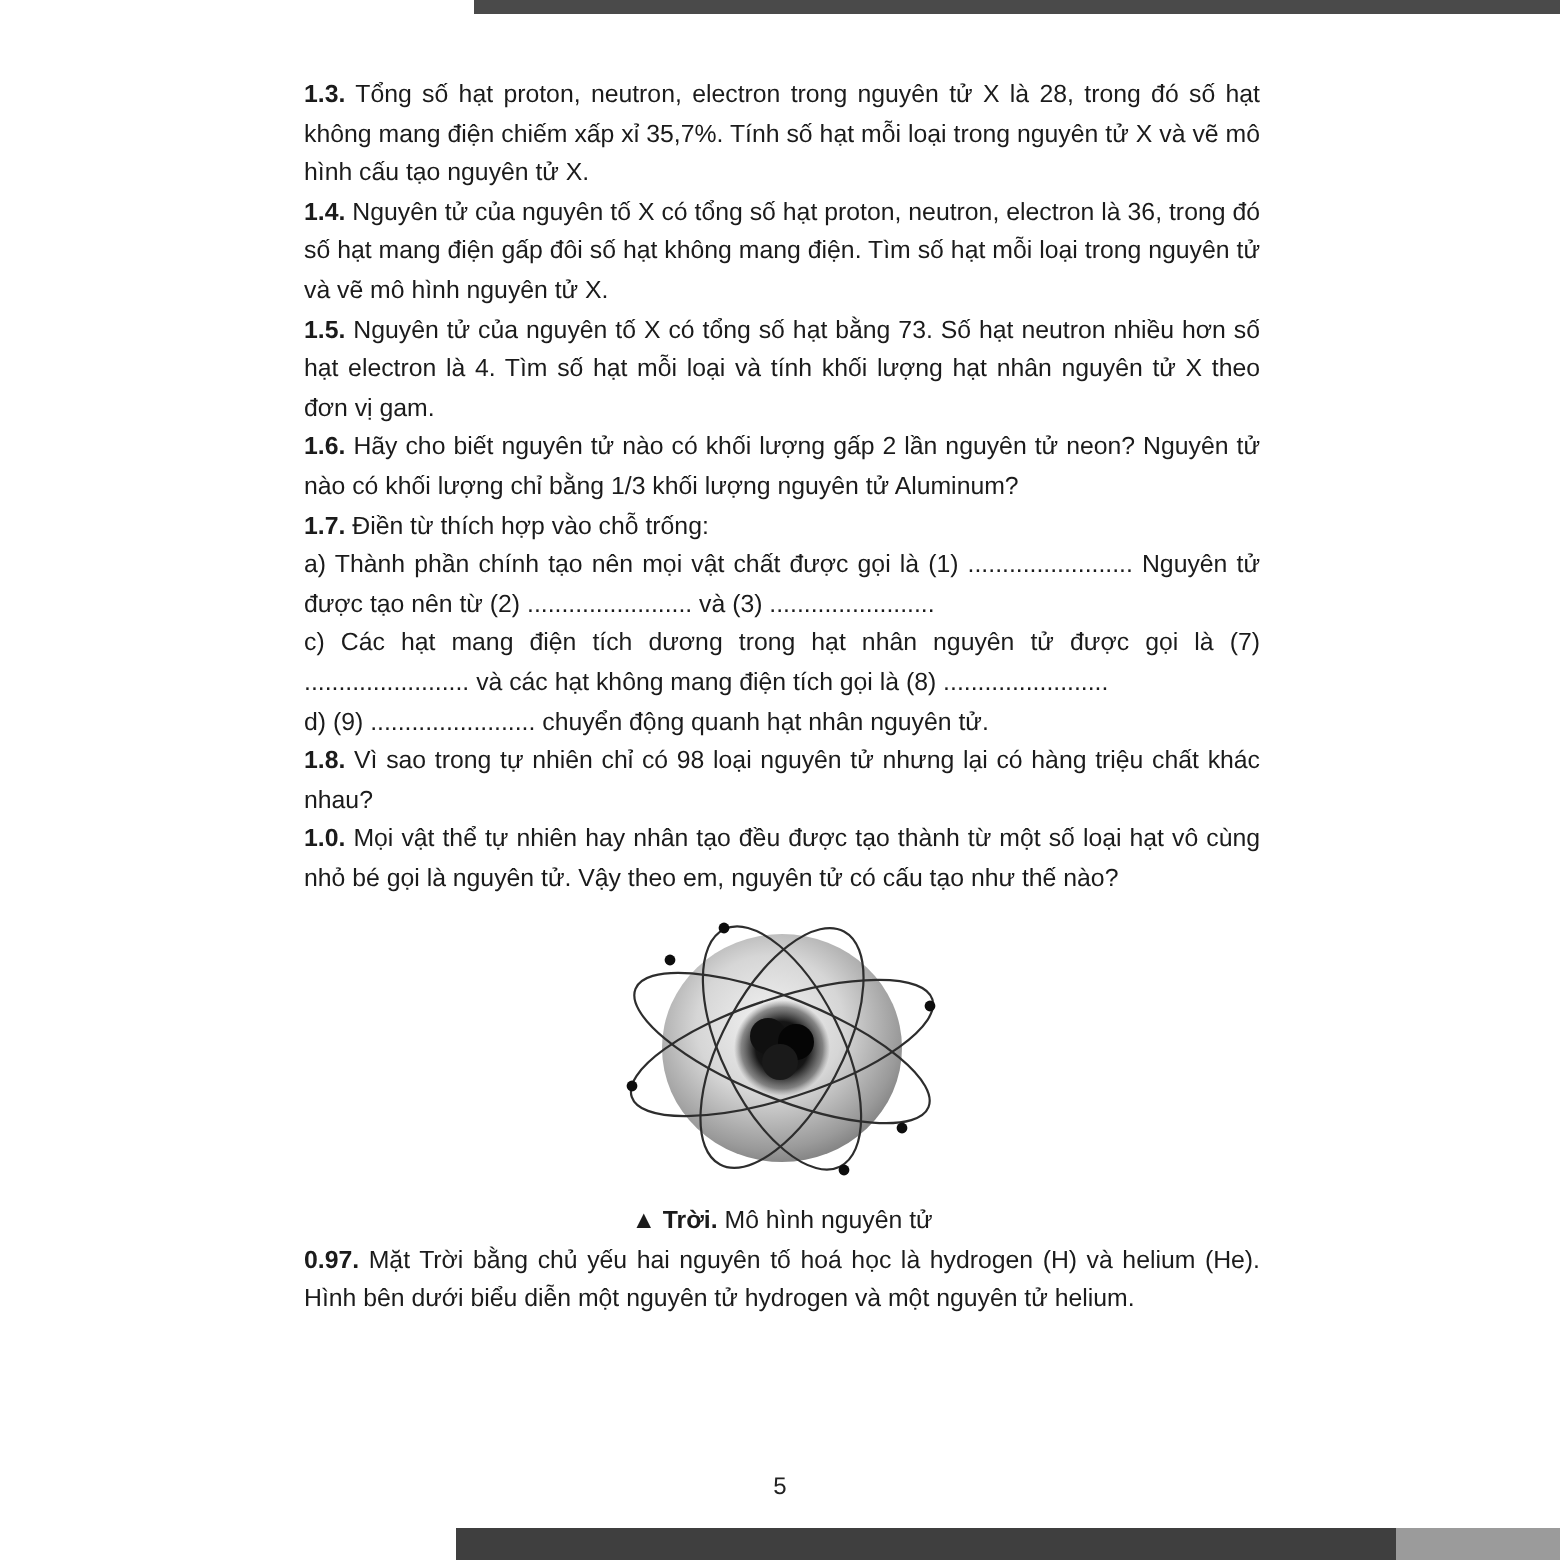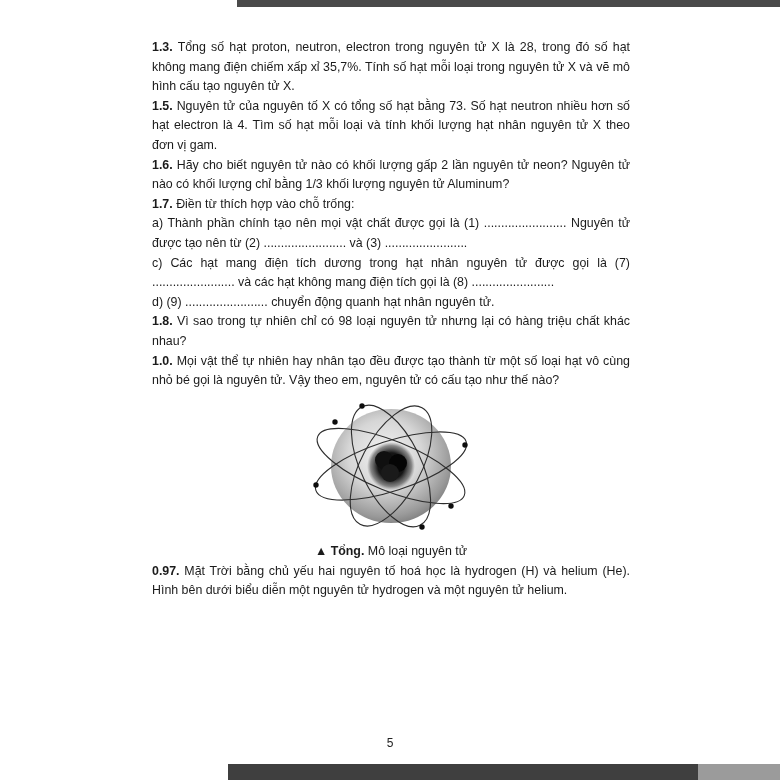--- a/index.html
+++ b/index.html
@@ -75,20 +75,21 @@
 <body>
 
 <div class="page">
 
   <div class="bar-top"></div>
 
   <div class="content">
 
     <p class="ex"><b class="num">1.3.</b> <span>Tổng số hạt proton, neutron, electron trong nguyên tử X là 28, trong đó số hạt không mang điện chiếm xấp xỉ 35,7%. Tính số hạt mỗi loại trong nguyên tử X và vẽ mô hình cấu tạo nguyên tử X.</span></p>
 
+    <p class="ex"><b class="num">1.4.</b> <span>Nguyên tử của nguyên tố X có tổng số hạt proton, neutron, electron là 36, trong đó số hạt mang điện gấp đôi số hạt không mang điện. Tìm số hạt mỗi loại trong nguyên tử và vẽ mô hình nguyên tử X.</span></p>
 
     <p class="ex"><b class="num">1.5.</b> <span>Nguyên tử của nguyên tố X có tổng số hạt bằng 73. Số hạt neutron nhiều hơn số hạt electron là 4. Tìm số hạt mỗi loại và tính khối lượng hạt nhân nguyên tử X theo đơn vị gam.</span></p>
 
     <p class="ex"><b class="num">1.6.</b> <span>Hãy cho biết nguyên tử nào có khối lượng gấp 2 lần nguyên tử neon? Nguyên tử nào có khối lượng chỉ bằng 1/3 khối lượng nguyên tử Aluminum?</span></p>
 
     <p class="ex"><b class="num">1.7.</b> <span>Điền từ thích hợp vào chỗ trống:</span></p>
 
 
     <p class="ex"><span>a)</span> <span>Thành phần chính tạo nên mọi vật chất được gọi là (1) ........................ Nguyên tử được tạo nên từ (2) ........................ và (3) ........................</span></p>
 
@@ -130,21 +131,21 @@
         <circle cx="85" cy="77" r="9" fill="#1a1a1a"></circle>
         <g fill="#0d0d0d">
           <circle cx="11" cy="89" r="2.7"></circle>
           <circle cx="160" cy="49" r="2.7"></circle>
           <circle cx="57" cy="10" r="2.7"></circle>
           <circle cx="117" cy="131" r="2.7"></circle>
           <circle cx="30" cy="26" r="2.7"></circle>
           <circle cx="146" cy="110" r="2.7"></circle>
         </g>
       </svg>
-      <p class="caption"><span class="cap-bold">▲</span> <span class="cap-bold">Tổng.</span> <span>Mô loại nguyên tử</span></p>
+      <p class="caption"><span class="cap-bold">▲</span> <span class="cap-bold">Trời.</span> <span>Mô hình nguyên tử</span></p>
     </div>
 
     <p class="ex"><b class="num">0.97.</b> <span>Mặt Trời bằng chủ yếu hai nguyên tố hoá học là hydrogen (H) và helium (He). Hình bên dưới biểu diễn một nguyên tử hydrogen và một nguyên tử helium.</span></p>
 
   </div>
 
   <div class="page-number">5</div>
 
   <div class="bar-bottom"></div>
   <div class="bar-bottom-right"></div>

